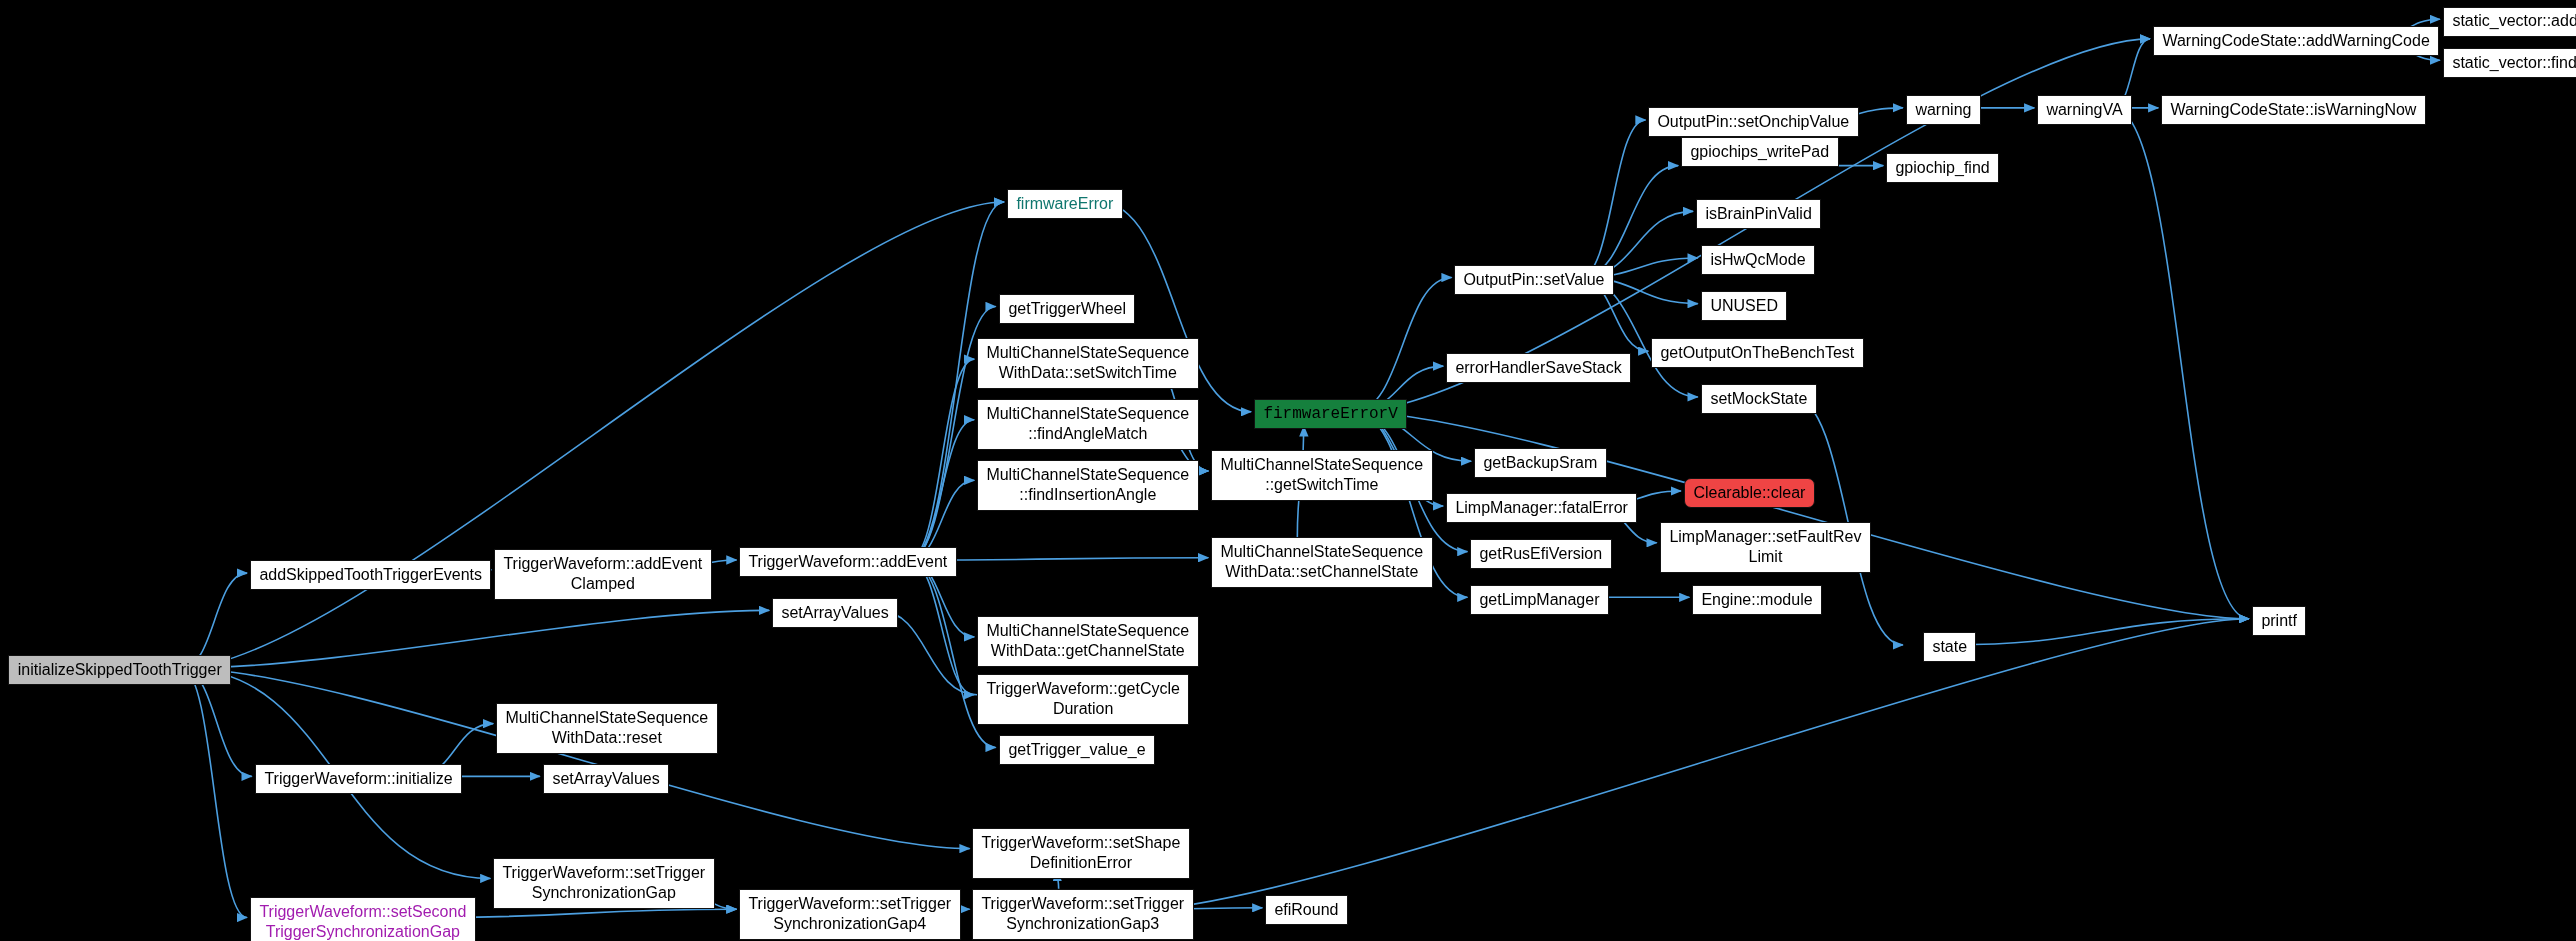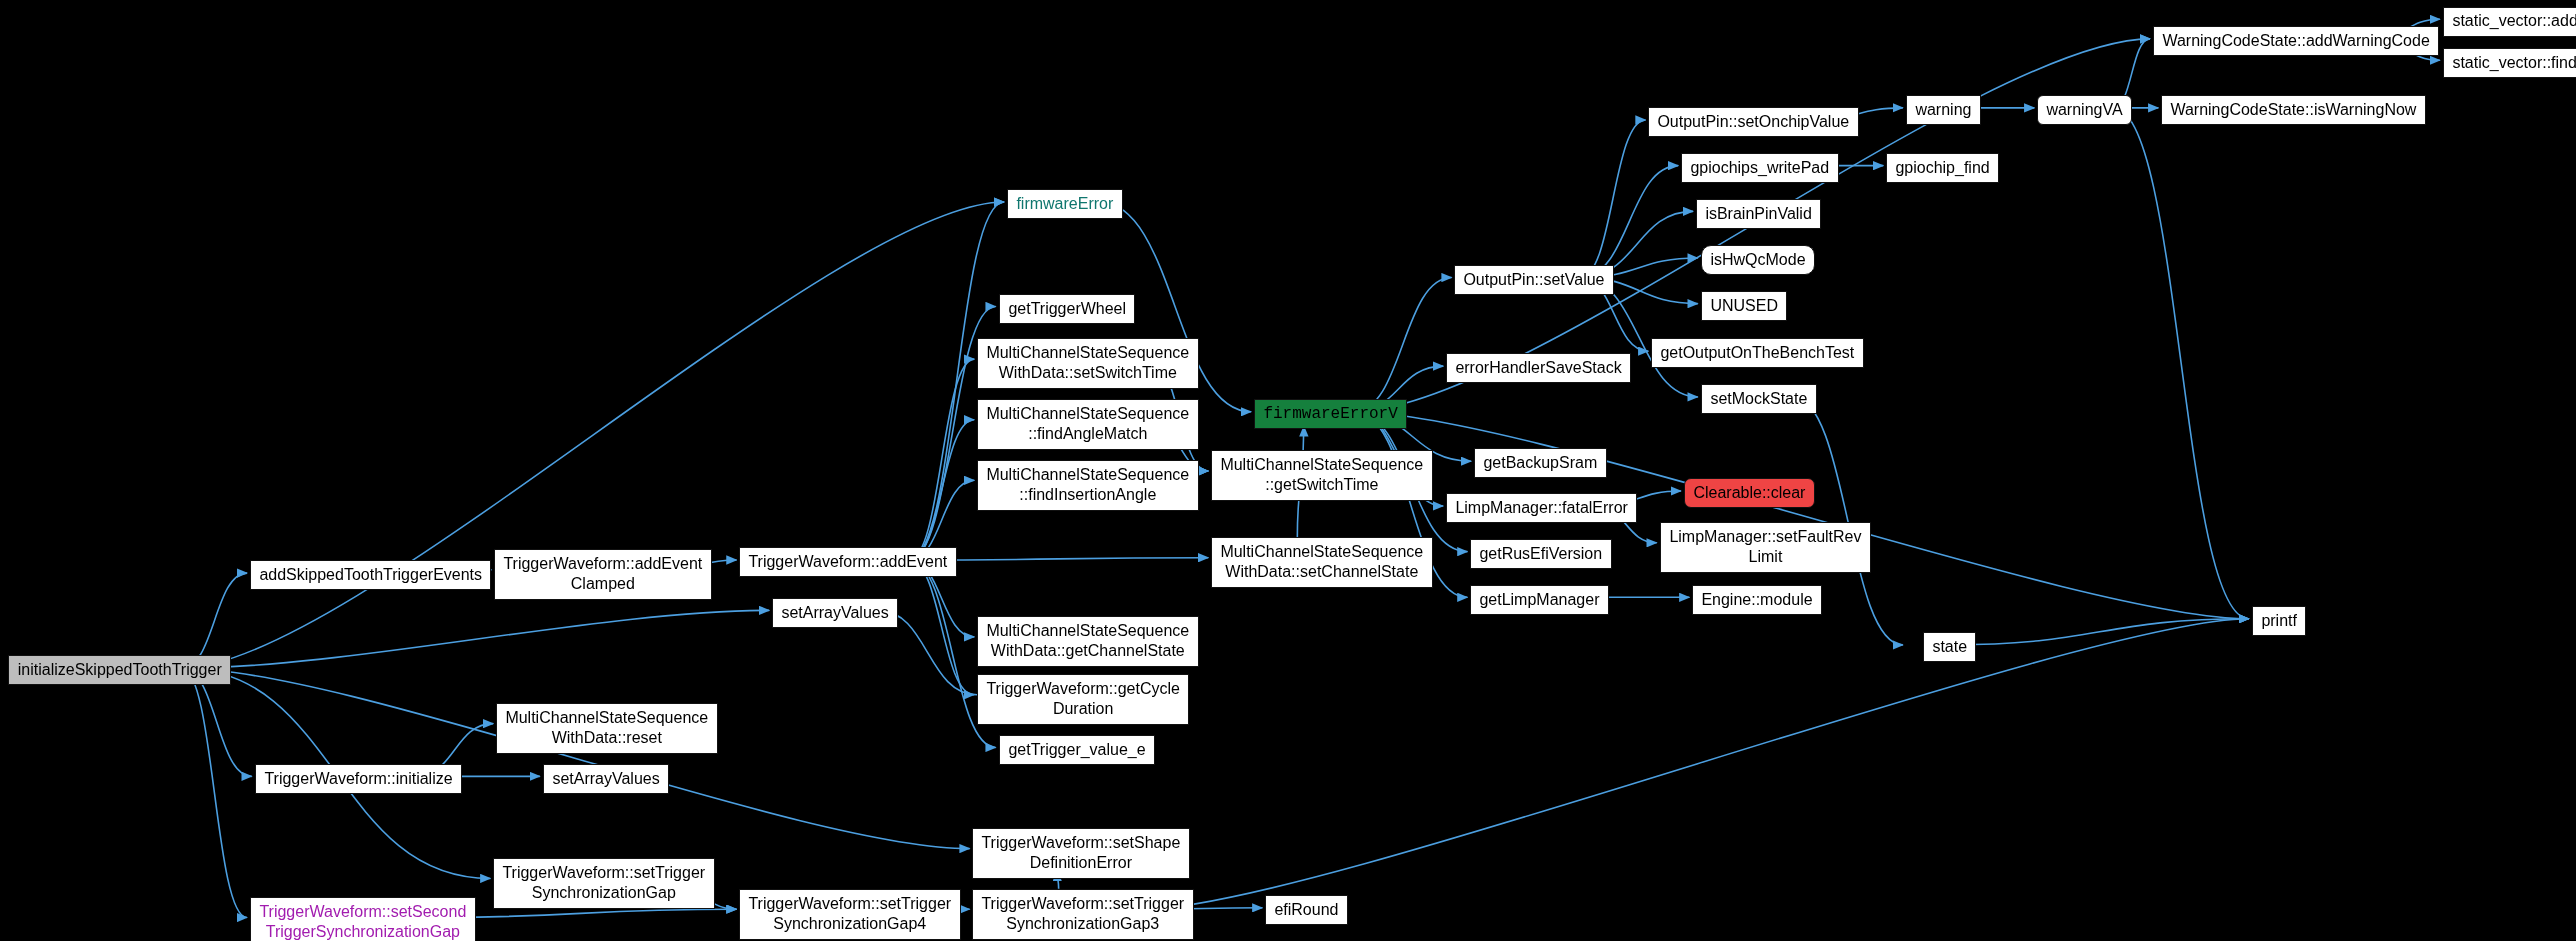--- a/index.html
+++ b/index.html
@@ -131,39 +131,39 @@
 WithData::getChannelState</div>
     <div class="node" style="left: 977px; top: 674px; background: rgb(255, 255, 255); border-color: rgb(17, 17, 17); color: rgb(0, 0, 0);">TriggerWaveform::getCycle
 Duration</div>
     <div class="node" style="left: 999px; top: 735px; background: rgb(255, 255, 255); border-color: rgb(17, 17, 17); color: rgb(0, 0, 0);">getTrigger_value_e</div>
     <div class="node" style="left: 1211px; top: 450px; background: rgb(255, 255, 255); border-color: rgb(17, 17, 17); color: rgb(0, 0, 0);">MultiChannelStateSequence
 ::getSwitchTime</div>
     <div class="node" style="left: 1211px; top: 537px; background: rgb(255, 255, 255); border-color: rgb(17, 17, 17); color: rgb(0, 0, 0);">MultiChannelStateSequence
 WithData::setChannelState</div>
     <div class="node" style="left: 1254px; top: 399px; background: #15803d; border-color: rgb(17, 17, 17); color: rgb(0, 0, 0); font-family: Liberation Mono, monospace;">firmwareErrorV</div>
     <div class="node" style="left: 1648px; top: 107px; background: rgb(255, 255, 255); border-color: rgb(17, 17, 17); color: rgb(0, 0, 0);">OutputPin::setOnchipValue</div>
-    <div class="node" style="left: 1681px; top: 153px; background: rgb(255, 255, 255); border-color: rgb(17, 17, 17); color: rgb(0, 0, 0);">gpiochips_writePad</div>
+    <div class="node" style="left: 1681px; top: 137px; background: rgb(255, 255, 255); border-color: rgb(17, 17, 17); color: rgb(0, 0, 0);">gpiochips_writePad</div>
     <div class="node" style="left: 1886px; top: 153px; background: rgb(255, 255, 255); border-color: rgb(17, 17, 17); color: rgb(0, 0, 0);">gpiochip_find</div>
     <div class="node" style="left: 1696px; top: 199px; background: rgb(255, 255, 255); border-color: rgb(17, 17, 17); color: rgb(0, 0, 0);">isBrainPinValid</div>
     <div class="node" style="left: 1454px; top: 265px; background: rgb(255, 255, 255); border-color: rgb(17, 17, 17); color: rgb(0, 0, 0);">OutputPin::setValue</div>
-    <div class="node" style="left: 1701px; top: 245px; background: rgb(255, 255, 255); border-color: rgb(17, 17, 17); color: rgb(0, 0, 0); border-radius: 10px;">isHwQcMode</div>
+    <div class="node" style="left: 1701px; top: 245px; background: rgb(255, 255, 255); border-color: rgb(17, 17, 17); color: rgb(0, 0, 0);">isHwQcMode</div>
     <div class="node" style="left: 1701px; top: 291px; background: rgb(255, 255, 255); border-color: rgb(17, 17, 17); color: rgb(0, 0, 0);">UNUSED</div>
     <div class="node" style="left: 1651px; top: 338px; background: rgb(255, 255, 255); border-color: rgb(17, 17, 17); color: rgb(0, 0, 0);">getOutputOnTheBenchTest</div>
     <div class="node" style="left: 1701px; top: 384px; background: rgb(255, 255, 255); border-color: rgb(17, 17, 17); color: rgb(0, 0, 0);">setMockState</div>
     <div class="node" style="left: 1446px; top: 353px; background: rgb(255, 255, 255); border-color: rgb(17, 17, 17); color: rgb(0, 0, 0);">errorHandlerSaveStack</div>
     <div class="node" style="left: 1474px; top: 448px; background: rgb(255, 255, 255); border-color: rgb(17, 17, 17); color: rgb(0, 0, 0);">getBackupSram</div>
     <div class="node" style="left: 1446px; top: 493px; background: rgb(255, 255, 255); border-color: rgb(17, 17, 17); color: rgb(0, 0, 0);">LimpManager::fatalError</div>
     <div class="node" style="left: 1684px; top: 478px; background: #ef4444; border-color: rgb(17, 17, 17); color: rgb(0, 0, 0); border-radius: 7px;">Clearable::clear</div>
     <div class="node" style="left: 1660px; top: 522px; background: rgb(255, 255, 255); border-color: rgb(17, 17, 17); color: rgb(0, 0, 0);">LimpManager::setFaultRev
 Limit</div>
     <div class="node" style="left: 1470px; top: 539px; background: rgb(255, 255, 255); border-color: rgb(17, 17, 17); color: rgb(0, 0, 0);">getRusEfiVersion</div>
     <div class="node" style="left: 1470px; top: 585px; background: rgb(255, 255, 255); border-color: rgb(17, 17, 17); color: rgb(0, 0, 0);">getLimpManager</div>
     <div class="node" style="left: 1692px; top: 585px; background: rgb(255, 255, 255); border-color: rgb(17, 17, 17); color: rgb(0, 0, 0);">Engine::module</div>
     <div class="node" style="left: 1906px; top: 95px; background: rgb(255, 255, 255); border-color: rgb(17, 17, 17); color: rgb(0, 0, 0);">warning</div>
-    <div class="node" style="left: 2037px; top: 95px; background: rgb(255, 255, 255); border-color: rgb(17, 17, 17); color: rgb(0, 0, 0); border-radius: 6px;">warningVA</div>
+    <div class="node" style="left: 2037px; top: 95px; background: rgb(255, 255, 255); border-color: rgb(17, 17, 17); color: rgb(0, 0, 0);">warningVA</div>
     <div class="node" style="left: 2153px; top: 26px; background: rgb(255, 255, 255); border-color: rgb(17, 17, 17); color: rgb(0, 0, 0);">WarningCodeState::addWarningCode</div>
     <div class="node" style="left: 2443px; top: 6.5px; background: rgb(255, 255, 255); border-color: rgb(17, 17, 17); color: rgb(0, 0, 0);">static_vector::add</div>
     <div class="node" style="left: 2443px; top: 48px; background: rgb(255, 255, 255); border-color: rgb(17, 17, 17); color: rgb(0, 0, 0);">static_vector::find</div>
     <div class="node" style="left: 2161px; top: 95px; background: rgb(255, 255, 255); border-color: rgb(17, 17, 17); color: rgb(0, 0, 0);">WarningCodeState::isWarningNow</div>
     <div class="node" style="left: 1906px; top: 632px; background: rgb(255, 255, 255); border-color: rgb(17, 17, 17); color: rgb(0, 0, 0); margin-left: 17px;">state</div>
     <div class="node" style="left: 2252px; top: 606px; background: rgb(255, 255, 255); border-color: rgb(17, 17, 17); color: rgb(0, 0, 0);">printf</div>
   </div>
 
 
 </body></html>

